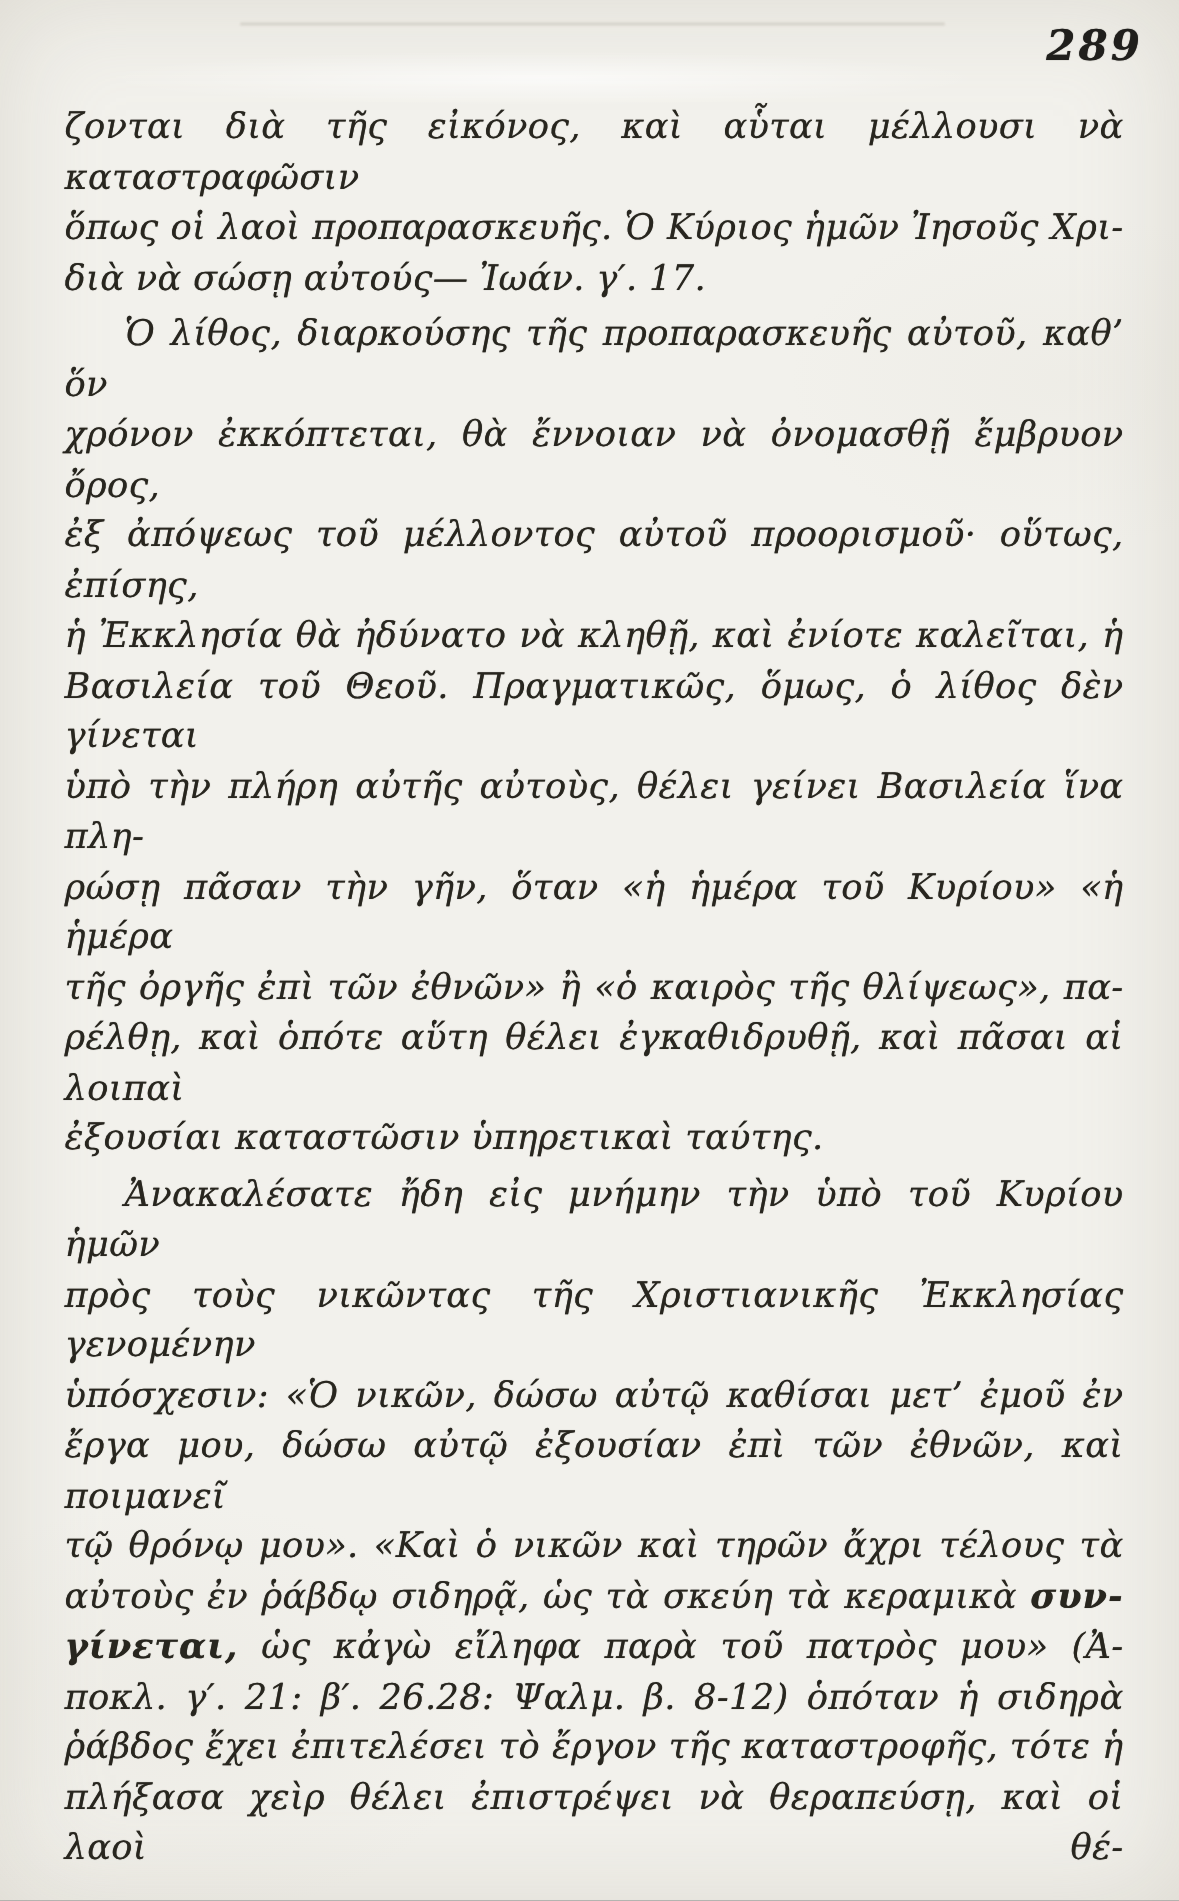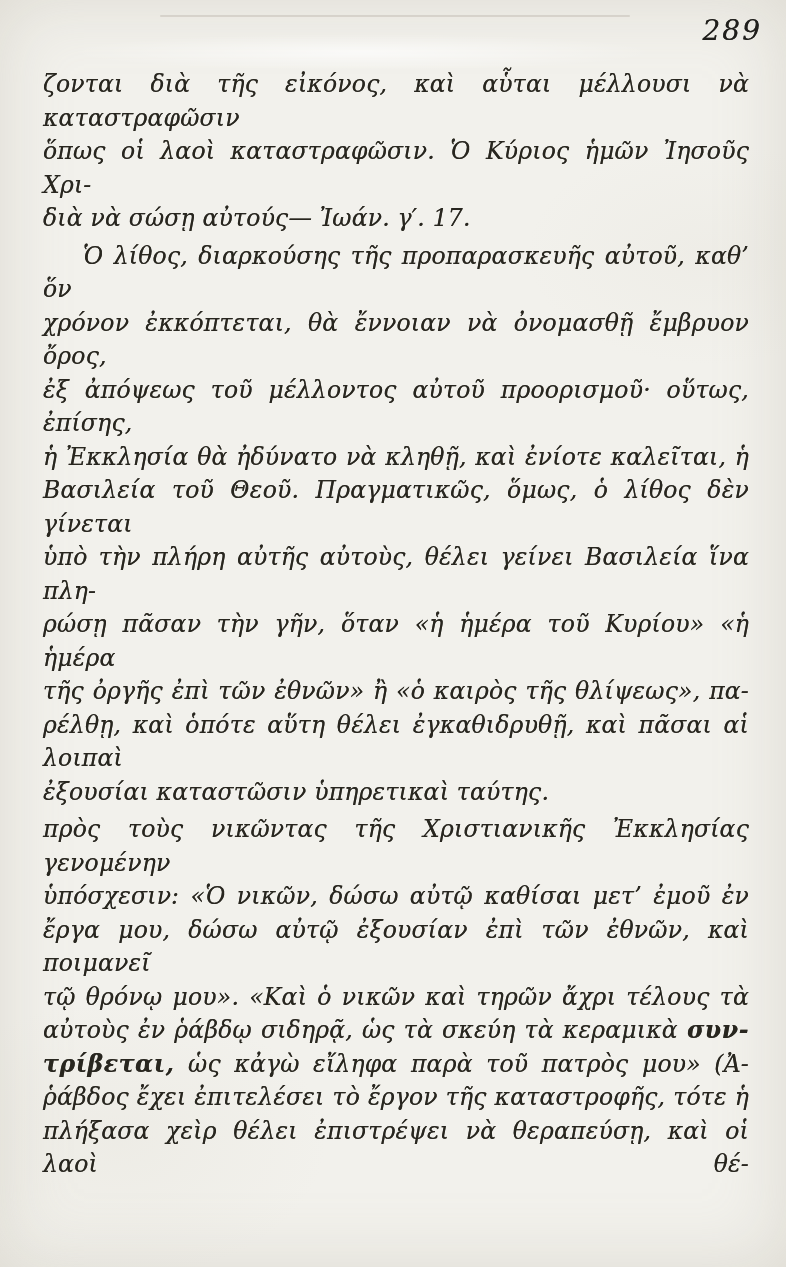--- a/index.html
+++ b/index.html
@@ -16,21 +16,21 @@
     overflow:hidden;
     font-family:"DejaVu Serif","Liberation Serif",serif;
     color:#28261f;
   }
   .page::after{ 
     content:"";position:absolute;left:160px;top:15px;width:470px;height:2px;
     background:rgba(150,145,130,.25);border-radius:2px;filter:blur(.6px);
   }
   .page-number{
     position:absolute;top:14px;right:24px;
-    font-style:italic;font-weight:normal;font-size:28px;
+    font-style:italic;font-weight:bold;font-size:28px;
     letter-spacing:2px;color:#201f1c;
     text-shadow:0 0 .6px rgba(32,31,28,.8);
   }
   .text-block{
     position:absolute;left:39px;right:33px;top:64px;
     font-style:italic;
     font-size:23.5px;line-height:33.5px;
     letter-spacing:.2px;
     text-shadow:0 0 .5px rgba(40,38,31,.75);
   }
@@ -41,39 +41,41 @@
   b{font-weight:bold;letter-spacing:.6px;}
 </style>
 </head>
 <body>
 
 <div class="page">
   <div class="page-number">289</div>
   <div class="text-block">
       <div class="para">
         <div class="line">ζονται διὰ τῆς εἰκόνος, καὶ αὗται μέλλουσι νὰ καταστραφῶσιν</div>
-        <div class="line">ὅπως οἱ λαοὶ καταστραφῶσιν. Ὁ Κύριος ἡμῶν Ἰησοῦς Χρι-</div>
+        <div class="line">ὅπως οἱ λαοὶ προπαρασκευῆς. Ὁ Κύριος ἡμῶν Ἰησοῦς Χρι-</div>
         <div class="line para-end">διὰ νὰ σώσῃ αὐτούς— Ἰωάν. γ′. 17.</div>
       </div>
       <div class="para">
         <div class="line indent">Ὁ λίθος, διαρκούσης τῆς προπαρασκευῆς αὐτοῦ, καθ’ ὅν</div>
         <div class="line">χρόνον ἐκκόπτεται, θὰ ἔννοιαν νὰ ὀνομασθῇ ἔμβρυον ὄρος,</div>
         <div class="line">ἐξ ἀπόψεως τοῦ μέλλοντος αὐτοῦ προορισμοῦ· οὕτως, ἐπίσης,</div>
         <div class="line">ἡ Ἐκκλησία θὰ ἠδύνατο νὰ κληθῇ, καὶ ἐνίοτε καλεῖται, ἡ</div>
         <div class="line">Βασιλεία τοῦ Θεοῦ. Πραγματικῶς, ὅμως, ὁ λίθος δὲν γίνεται</div>
         <div class="line">ὑπὸ τὴν πλήρη αὐτῆς αὐτοὺς, θέλει γείνει Βασιλεία ἵνα πλη-</div>
         <div class="line">ρώσῃ πᾶσαν τὴν γῆν, ὅταν «ἡ ἡμέρα τοῦ Κυρίου» «ἡ ἡμέρα</div>
         <div class="line">τῆς ὀργῆς ἐπὶ τῶν ἐθνῶν» ἢ «ὁ καιρὸς τῆς θλίψεως», πα-</div>
         <div class="line">ρέλθῃ, καὶ ὁπότε αὕτη θέλει ἐγκαθιδρυθῇ, καὶ πᾶσαι αἱ λοιπαὶ</div>
         <div class="line para-end">ἐξουσίαι καταστῶσιν ὑπηρετικαὶ ταύτης.</div>
       </div>
       <div class="para">
+        <div class="line indent">Ἀνακαλέσατε ἤδη εἰς μνήμην τὴν ὑπὸ τοῦ Κυρίου ἡμῶν</div>
         <div class="line">πρὸς τοὺς νικῶντας τῆς Χριστιανικῆς Ἐκκλησίας γενομένην</div>
         <div class="line">ὑπόσχεσιν: «Ὁ νικῶν, δώσω αὐτῷ καθίσαι μετ’ ἐμοῦ ἐν</div>
         <div class="line">ἔργα μου, δώσω αὐτῷ ἐξουσίαν ἐπὶ τῶν ἐθνῶν, καὶ ποιμανεῖ</div>
         <div class="line">τῷ θρόνῳ μου». «Καὶ ὁ νικῶν καὶ τηρῶν ἄχρι τέλους τὰ</div>
         <div class="line">αὐτοὺς ἐν ῥάβδῳ σιδηρᾷ, ὡς τὰ σκεύη τὰ κεραμικὰ <b>συν-</b></div>
-        <div class="line"><b>τρίβεται,</b> ὡς κἀγὼ εἴληφα παρὰ τοῦ πατρὸς μου» (Ἀ-</div>
+        <div class="line"><b>γίνεται,</b> ὡς κἀγὼ εἴληφα παρὰ τοῦ πατρὸς μου» (Ἀ-</div>
+        <div class="line">ποκλ. γ′. 21: β′. 26.28: Ψαλμ. β. 8-12) ὁπόταν ἡ σιδηρὰ</div>
         <div class="line">ῥάβδος ἔχει ἐπιτελέσει τὸ ἔργον τῆς καταστροφῆς, τότε ἡ</div>
         <div class="line">πλήξασα χεὶρ θέλει ἐπιστρέψει νὰ θεραπεύσῃ, καὶ οἱ λαοὶ θέ-</div>
       </div>
     </div>
 </div>
 
 </body></html>

